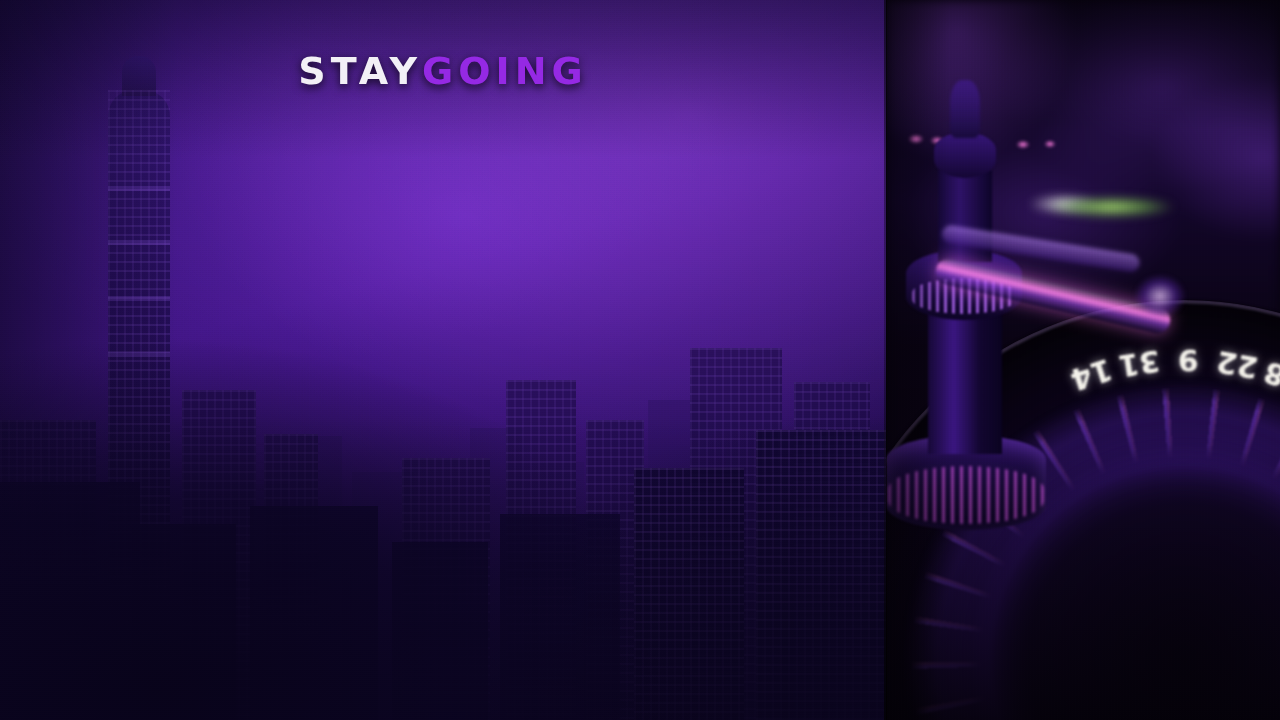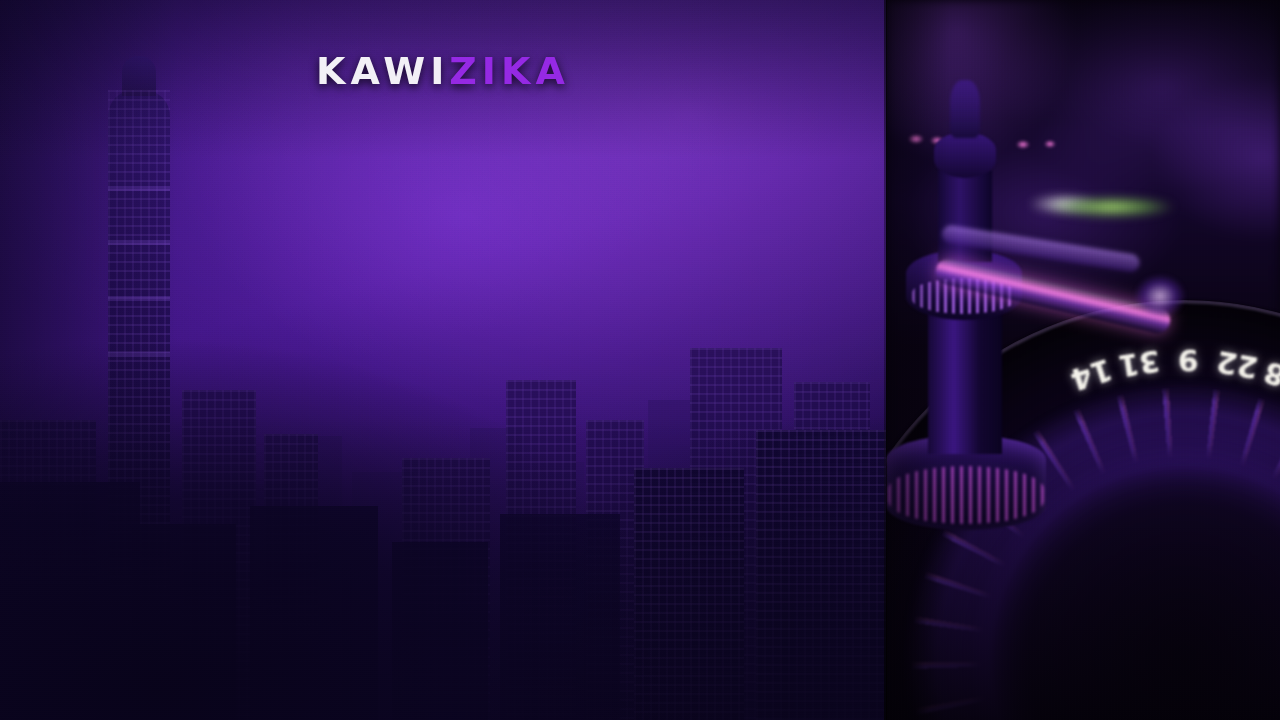--- a/index.html
+++ b/index.html
@@ -373,21 +373,21 @@
         </div>
       <div class="bldg near" style="left:756px;width:140px; height:290px;">
           <div class="win"></div>
         </div>
     </div>
 
     <div class="lp-vignette"></div>
     <div class="grain"></div>
 
     <div class="logo">
-      <span class="a">KAWI</span><span class="b">ZIKA</span>
+      <span class="a">STAY</span><span class="b">GOING</span>
     </div>
 
   </div>
 
   <div class="right-panel">
     <div class="rp-bg"></div>
     <div class="rp-white"></div>
     <div class="rp-green"></div>
     <div class="dot-pink" style="left:22px;  top:134px; width:16px; height:10px;"></div>
     <div class="dot-pink" style="left:44px;  top:136px; width:14px; height:9px;"></div>

